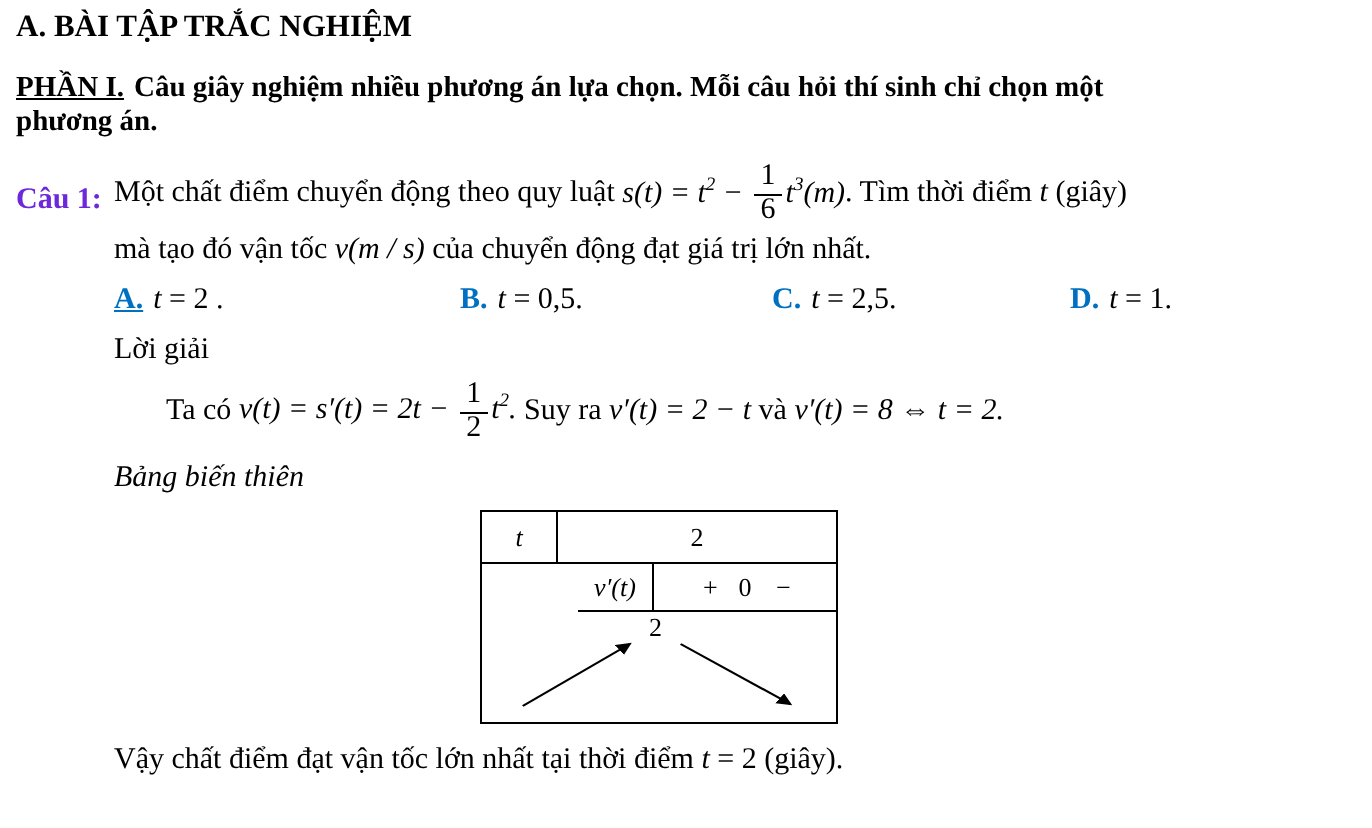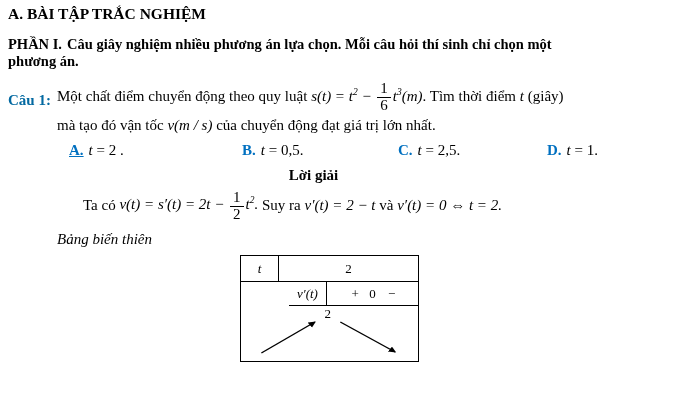--- a/index.html
+++ b/index.html
@@ -17,25 +17,25 @@
   .section-title {
     font-weight: bold;
     font-size: 15.5px;
     margin: 0;
   }
   .part-line {
     font-weight: bold;
     font-size: 14.5px;
     margin-top: 13px;
   }
-  .part-label { margin-right: 5px; }
+  .part-label { margin-right: 5px; text-decoration: underline; }
 
   .question { display: flex; margin-top: 11px; }
   .q-label {
-    color: #0369a1;
+    color: #6d28d9;
     font-weight: bold;
     width: 49px;
     flex: none;
     white-space: nowrap;
     padding-top: 11px;
   }
   .q-body { flex: 1; line-height: 1.55; padding-right: 1px; }
 
   .math, .mi { font-style: italic; }
   sup { font-size: 9.5px; font-style: italic; }
@@ -46,29 +46,28 @@
     text-align: center;
     line-height: 1.05;
     font-style: normal;
     margin: 0 2px;
   }
   .frac .fnum { display: block; border-bottom: 1px solid #000; padding: 0 3px 0px; }
   .frac .fden { display: block; }
 
   .options { margin: 5px 0 0 49px; white-space: nowrap; }
   .opt { display: inline-block; }
-  .opt-a { width: 173px; margin-left: 12px; }
+  .opt-a { width: 173px; }
   .opt-b { width: 156px; }
   .opt-c { width: 149px; }
   .opt-letter { color: #0070C0; font-weight: bold; margin-right: 5px; }
   .opt-letter.correct { text-decoration: underline; }
 
   .solution-heading {
-    font-weight: bold;
-    text-align: center;
+    font-weight: normal;
     margin: 8px 0 0 49px;
   }
 
   .solution-line { margin: 6px 0 0 75px; line-height: 1.4; }
   .bbt-label { margin: 9px 0 0 49px; font-style: italic; }
   .bbt-table {
     width: 179px;
     border: 1px solid #000;
     margin: 7px auto 0;
     margin-left: 232px;
@@ -116,21 +115,21 @@
     <div class="q-label">Câu 1:</div>
     <div class="q-body"><span>Một chất điểm chuyển động theo quy luật </span><span class="math"><span>s(t) = t</span><sup>2</sup><span> − </span><span class="frac"><span class="fnum">1</span><span class="fden">6</span></span><span>t</span><sup>3</sup><span>(m)</span></span><span>. Tìm thời điểm </span><span class="mi">t</span><span> (giây) mà tạo đó vận tốc </span><span class="math">v(m / s)</span><span> của chuyển động đạt giá trị lớn nhất.</span></div>
   </div>
 
   <div class="options">
     <span class="opt opt-a"><span class="opt-letter correct">A.</span><span class="mi">t</span><span> = 2 .</span></span><span class="opt opt-b"><span class="opt-letter">B.</span><span class="mi">t</span><span> = 0,5.</span></span><span class="opt opt-c"><span class="opt-letter">C.</span><span class="mi">t</span><span> = 2,5.</span></span><span class="opt opt-d"><span class="opt-letter">D.</span><span class="mi">t</span><span> = 1.</span></span>
   </div>
 
   <div class="solution-heading">Lời giải</div>
 
-  <div class="solution-line"><span>Ta có </span><span class="math"><span>v(t) = s′(t) = 2t − </span><span class="frac"><span class="fnum">1</span><span class="fden">2</span></span><span>t</span><sup>2</sup><span>.</span></span><span> Suy ra </span><span class="math">v′(t) = 2 − t</span><span> và </span><span class="math">v′(t) = 0 ⇔ t = 2.</span></div>
+  <div class="solution-line"><span>Ta có </span><span class="math"><span>v(t) = s′(t) = 2t − </span><span class="frac"><span class="fnum">1</span><span class="fden">2</span></span><span>t</span><sup>2</sup><span>.</span></span><span> Suy ra </span><span class="math">v′(t) = 2 − t</span><span> và </span><span class="math">v′(t) = 8 ⇔ t = 2.</span></div>
 
   <div class="bbt-label">Bảng biến thiên</div>
 
   <div class="bbt-table">
     <div class="bbt-row row-t">
       <div class="bbt-cell-label mi">t</div>
       <div class="bbt-cell-body">
         <span class="t-val">2</span>
       </div>
     </div>
@@ -151,14 +150,15 @@
               <path d="M0,0 L6,3 L0,6 Z" fill="#000"></path>
             </marker>
           </defs>
           <line x1="16" y1="47" x2="58" y2="16" stroke="#000" stroke-width="1" marker-end="url(#arrowhead)"></line>
           <line x1="78" y1="16" x2="121" y2="46" stroke="#000" stroke-width="1" marker-end="url(#arrowhead)"></line>
         </svg>
       </div>
     </div>
   </div>
 
+  <div class="conclusion"><span>Vậy chất điểm đạt vận tốc lớn nhất tại thời điểm </span><span class="mi">t</span><span> = 2</span><span> (giây).</span></div>
 
 </div>
 
 </body></html>

